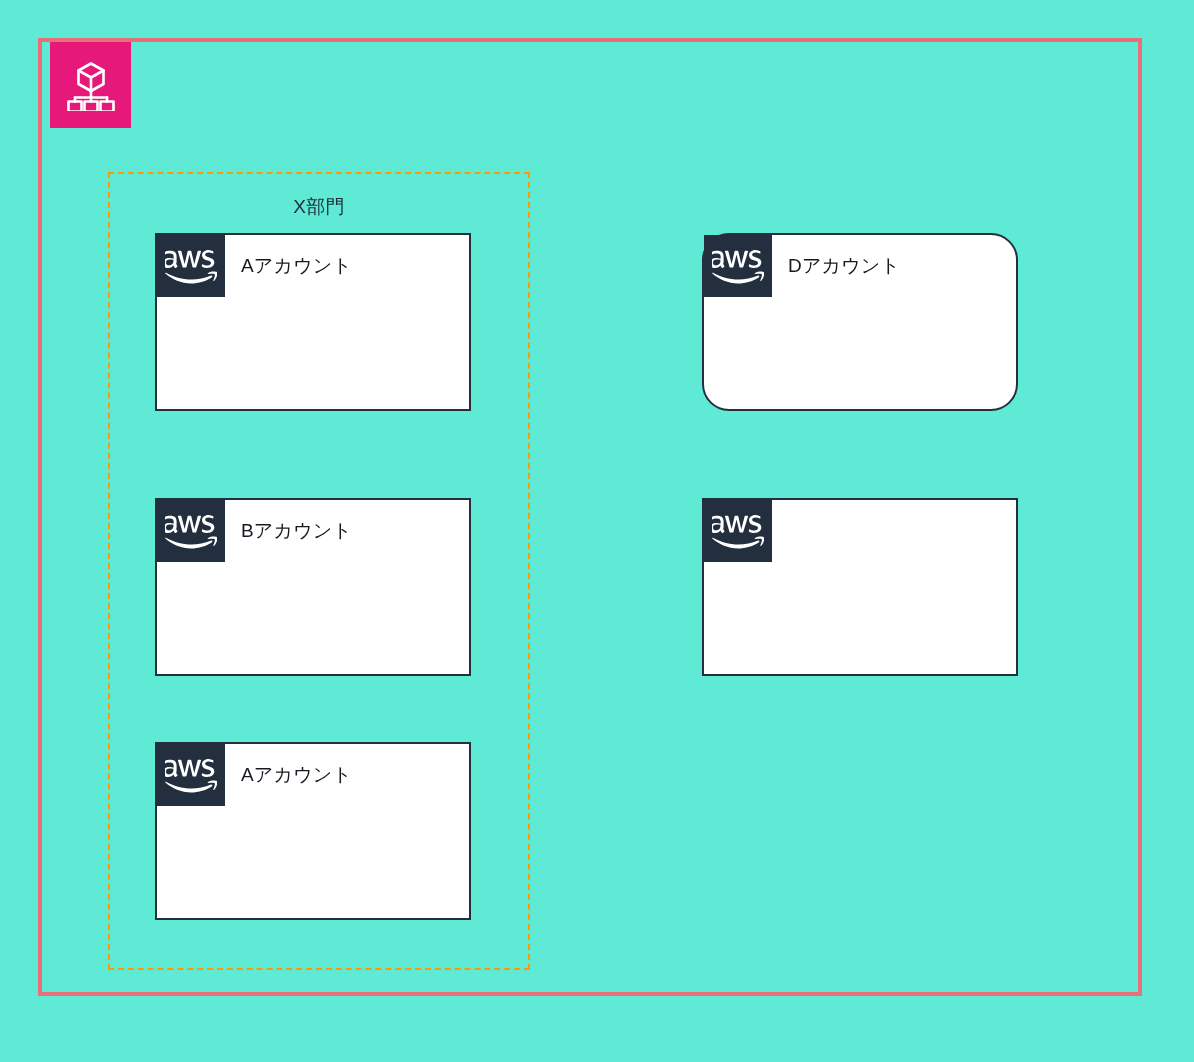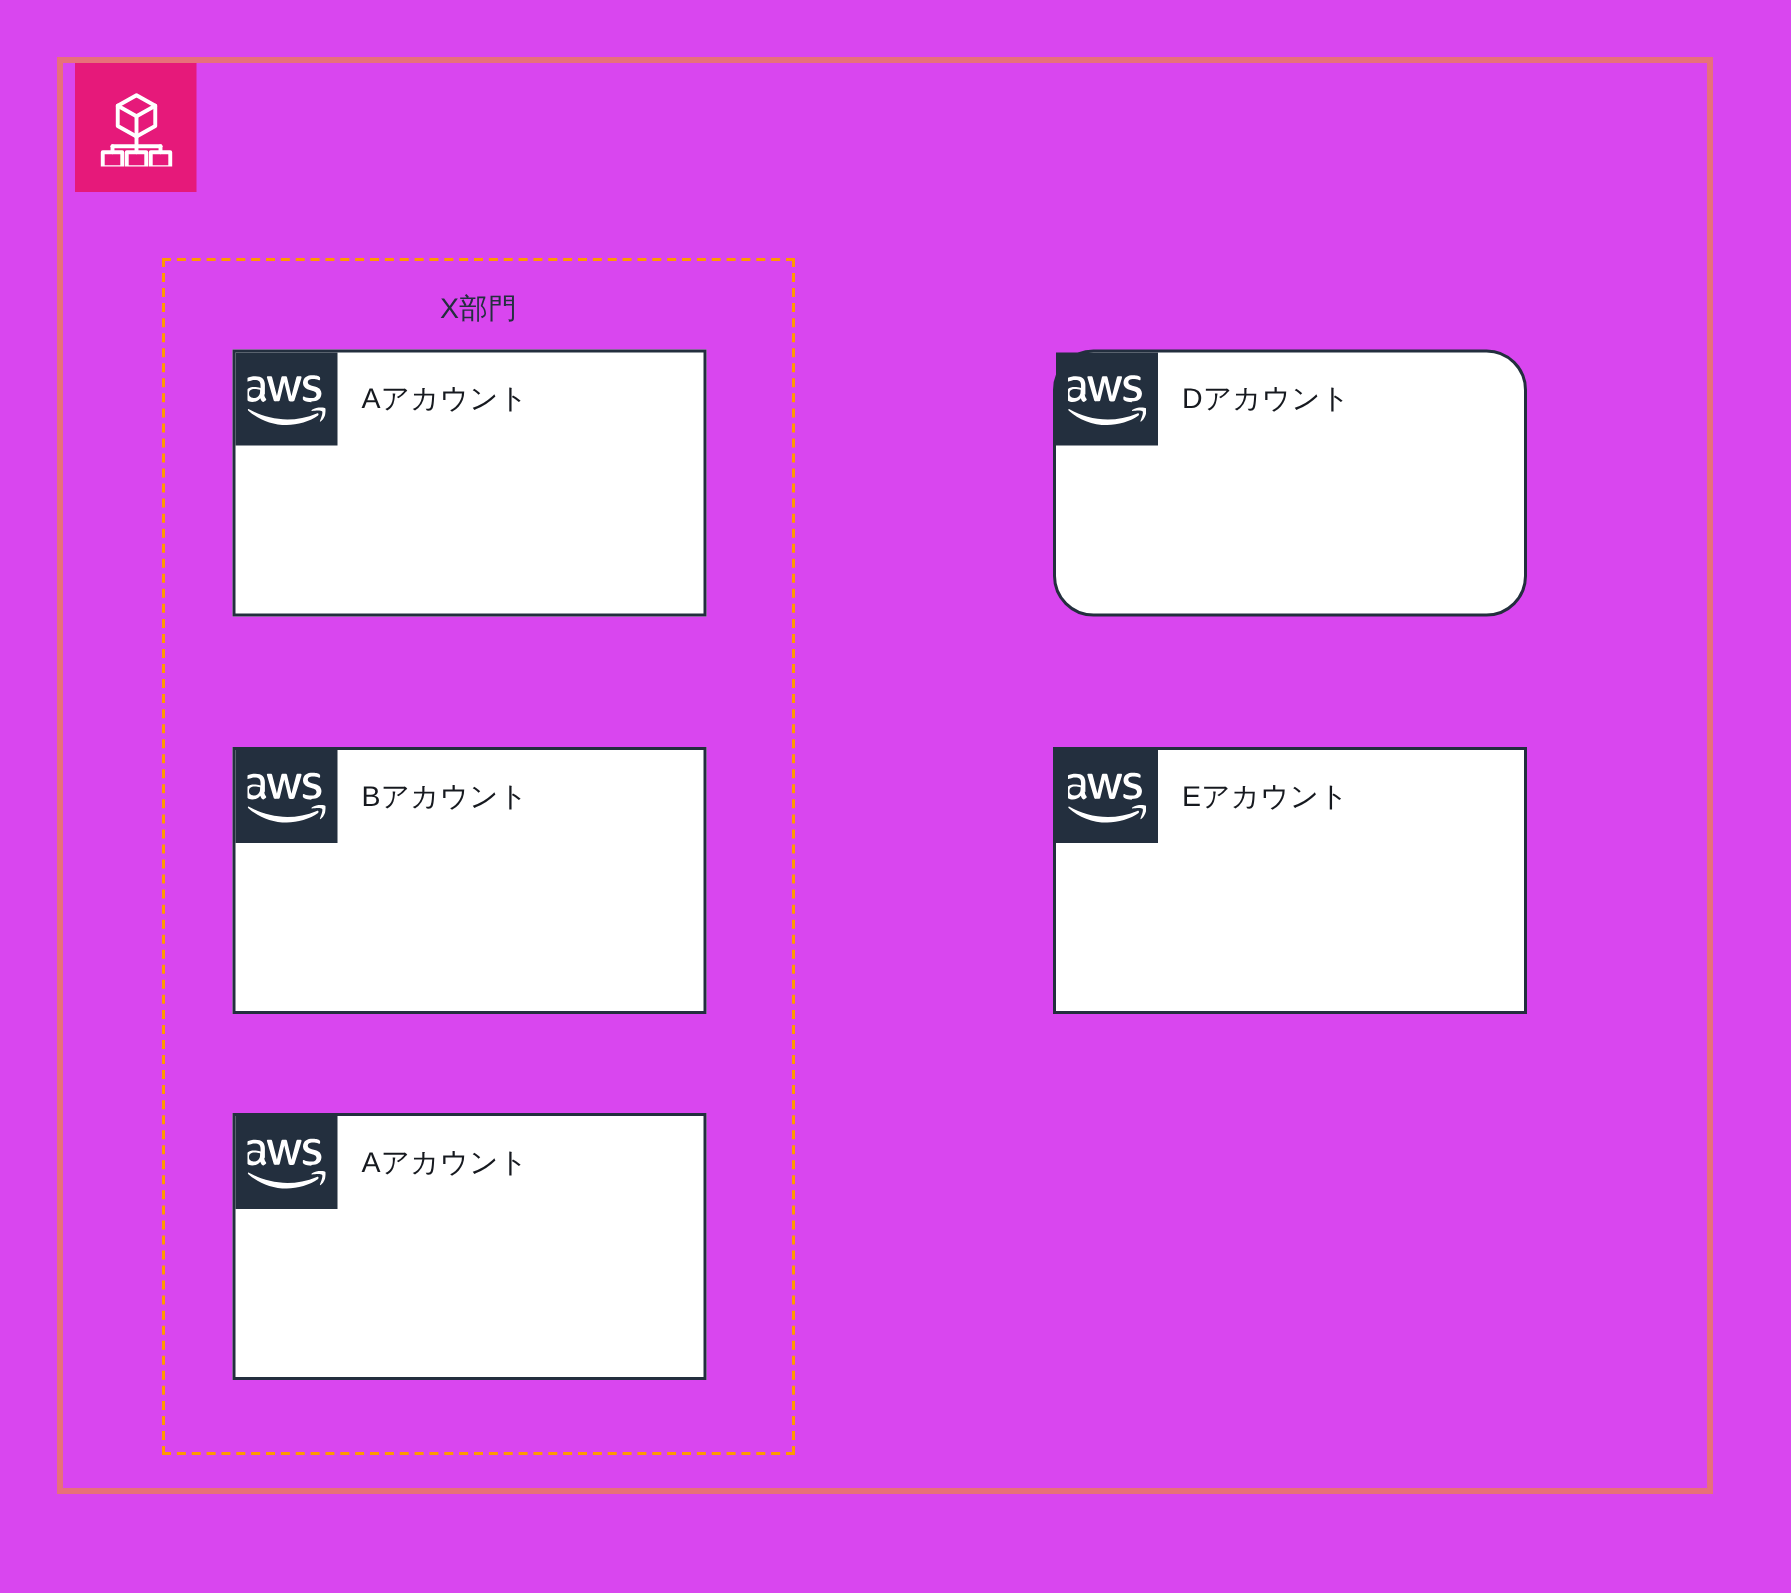--- a/index.html
+++ b/index.html
@@ -10,21 +10,21 @@
   }
   body {
     font-family: "Liberation Sans", "DejaVu Sans", sans-serif;
     -webkit-font-smoothing: antialiased;
   }
 
   #canvas {
     position: relative;
     width: 1194px;
     height: 1062px;
-    background: #d946ef;
+    background: #5eead4;
     overflow: hidden;
   }
 
   
   .org-frame {
     position: absolute;
     left: 38px;
     top: 38px;
     width: 1104px;
     height: 958px;
@@ -207,16 +207,15 @@
       <svg width="52" height="40" viewBox="0 0 52 40" aria-hidden="true">
         <g fill="#ffffff">
           <path d="M11.2 16.6c0 .8.1 1.4.3 1.9.2.4.4.9.8 1.4.1.2.2.3.2.5 0 .2-.1.4-.4.6l-1.2.8c-.2.1-.4.2-.5.2-.2 0-.4-.1-.6-.3-.3-.3-.5-.6-.7-.9-.2-.4-.4-.8-.6-1.3-1.4 1.7-3.2 2.5-5.4 2.5-1.5 0-2.7-.4-3.6-1.3-.9-.9-1.3-2.1-1.3-3.5 0-1.6.6-2.9 1.7-3.8 1.1-1 2.6-1.4 4.6-1.4.6 0 1.3.1 2 .2.7.1 1.4.2 2.2.4v-1.4c0-1.4-.3-2.4-.9-3-.6-.6-1.6-.8-3.1-.8-.7 0-1.3.1-2 .2-.7.2-1.4.4-2 .6-.3.1-.5.2-.6.2-.1 0-.2.1-.3.1-.3 0-.4-.2-.4-.6v-.9c0-.3 0-.5.1-.7.1-.1.3-.3.5-.4.6-.3 1.4-.6 2.3-.8.9-.2 1.9-.3 2.9-.3 2.2 0 3.9.5 4.9 1.5 1 1 1.5 2.6 1.5 4.6v6.2zm-7.5 2.8c.6 0 1.3-.1 2-.3.7-.2 1.3-.7 1.8-1.3.3-.4.5-.8.7-1.3.1-.5.2-1.1.2-1.8v-.9c-.6-.1-1.2-.2-1.8-.3-.6-.1-1.2-.1-1.8-.1-1.3 0-2.2.3-2.9.8-.6.5-.9 1.2-.9 2.2 0 .9.2 1.6.7 2 .5.6 1.2.8 2 .8z"></path>
           <path d="M18.6 21.6c-.4 0-.6-.1-.8-.2-.2-.1-.3-.4-.4-.8L13.1 6.1c-.1-.4-.2-.7-.2-.8 0-.3.2-.5.5-.5h1.9c.4 0 .7.1.8.2.2.1.3.4.4.8l3.1 12.2 2.9-12.2c.1-.4.2-.7.4-.8.2-.1.4-.2.8-.2h1.5c.4 0 .7.1.8.2.2.1.3.4.4.8l2.9 12.4 3.2-12.4c.1-.4.3-.7.4-.8.2-.1.4-.2.8-.2h1.8c.3 0 .5.2.5.5v.3c0 .1-.1.3-.1.5l-4.5 14.5c-.1.4-.3.7-.4.8-.2.1-.4.2-.8.2h-1.6c-.4 0-.7-.1-.8-.2-.2-.2-.3-.4-.4-.8l-2.9-12-2.9 11.9c-.1.4-.2.7-.4.8-.2.2-.5.2-.8.2h-1.8z"></path>
           <path d="M42.7 22.1c-1 0-2-.1-2.9-.3-.9-.2-1.7-.5-2.2-.8-.3-.2-.5-.4-.6-.6-.1-.2-.1-.4-.1-.6v-.9c0-.4.1-.6.4-.6.1 0 .2 0 .3.1.1 0 .3.1.5.2.6.3 1.3.5 2 .6.7.1 1.5.2 2.2.2 1.2 0 2.1-.2 2.7-.6.6-.4 1-1 1-1.8 0-.5-.2-.9-.5-1.3-.3-.4-1-.7-1.9-1l-2.7-.8c-1.4-.4-2.4-1.1-3-2-.6-.8-.9-1.8-.9-2.8 0-.8.2-1.5.5-2.1.3-.6.8-1.2 1.4-1.6.6-.4 1.2-.8 2-1 .8-.2 1.6-.3 2.4-.3.4 0 .9 0 1.3.1.4.1.9.1 1.3.2.4.1.8.2 1.1.3.4.1.6.2.8.4.2.1.4.3.5.4.1.2.1.4.1.6v.8c0 .4-.1.6-.4.6-.2 0-.4-.1-.7-.2-1.1-.5-2.3-.7-3.7-.7-1.1 0-2 .2-2.5.5-.6.4-.9.9-.9 1.7 0 .5.2 1 .6 1.3.4.4 1.1.7 2.1 1l2.6.8c1.3.4 2.3 1 2.9 1.8.6.8.9 1.7.9 2.7 0 .8-.2 1.6-.5 2.2-.3.7-.8 1.2-1.4 1.7-.6.5-1.3.8-2.1 1.1-.9.2-1.8.3-2.8.3z"></path>
           <path d="M47.3 30.9c-5.7 4.2-14 6.5-21.1 6.5-10 0-19-3.7-25.8-9.8-.5-.5-.1-1.1.6-.8 7.3 4.2 16.3 6.8 25.6 6.8 6.3 0 13.2-1.3 19.6-4 .9-.4 1.7.6.8 1.3z"></path>
           <path d="M49.7 28.2c-.7-.9-4.8-.5-6.6-.2-.6.1-.6-.4-.1-.8 3.3-2.3 8.6-1.6 9.2-.9.6.8-.2 6.1-3.2 8.6-.5.4-.9.2-.7-.3.7-1.7 2.2-5.5 1.4-6.4z"></path>
         </g>
       </svg>
     </div>
-    <div class="account-label">Eアカウント</div>
   </div>
 
 </div>
 
 </body></html>

